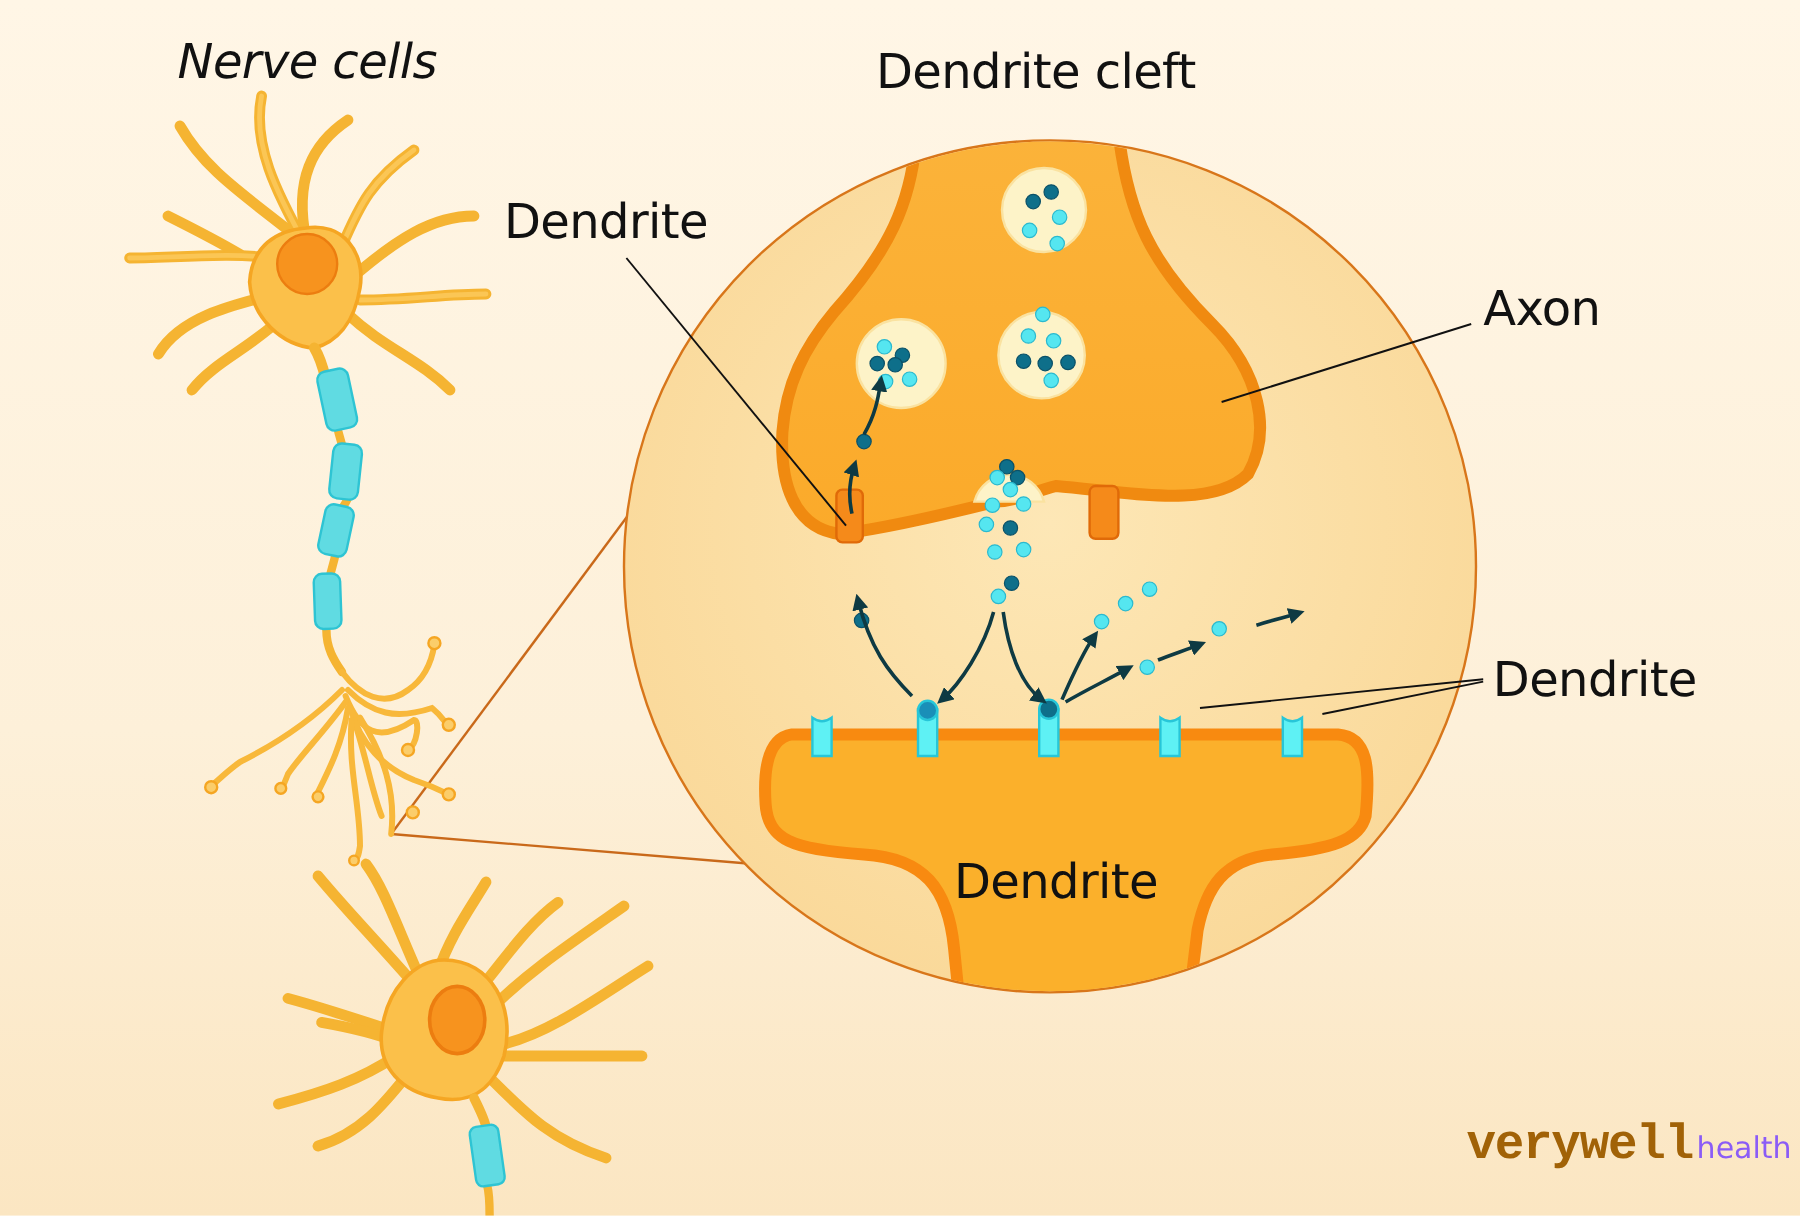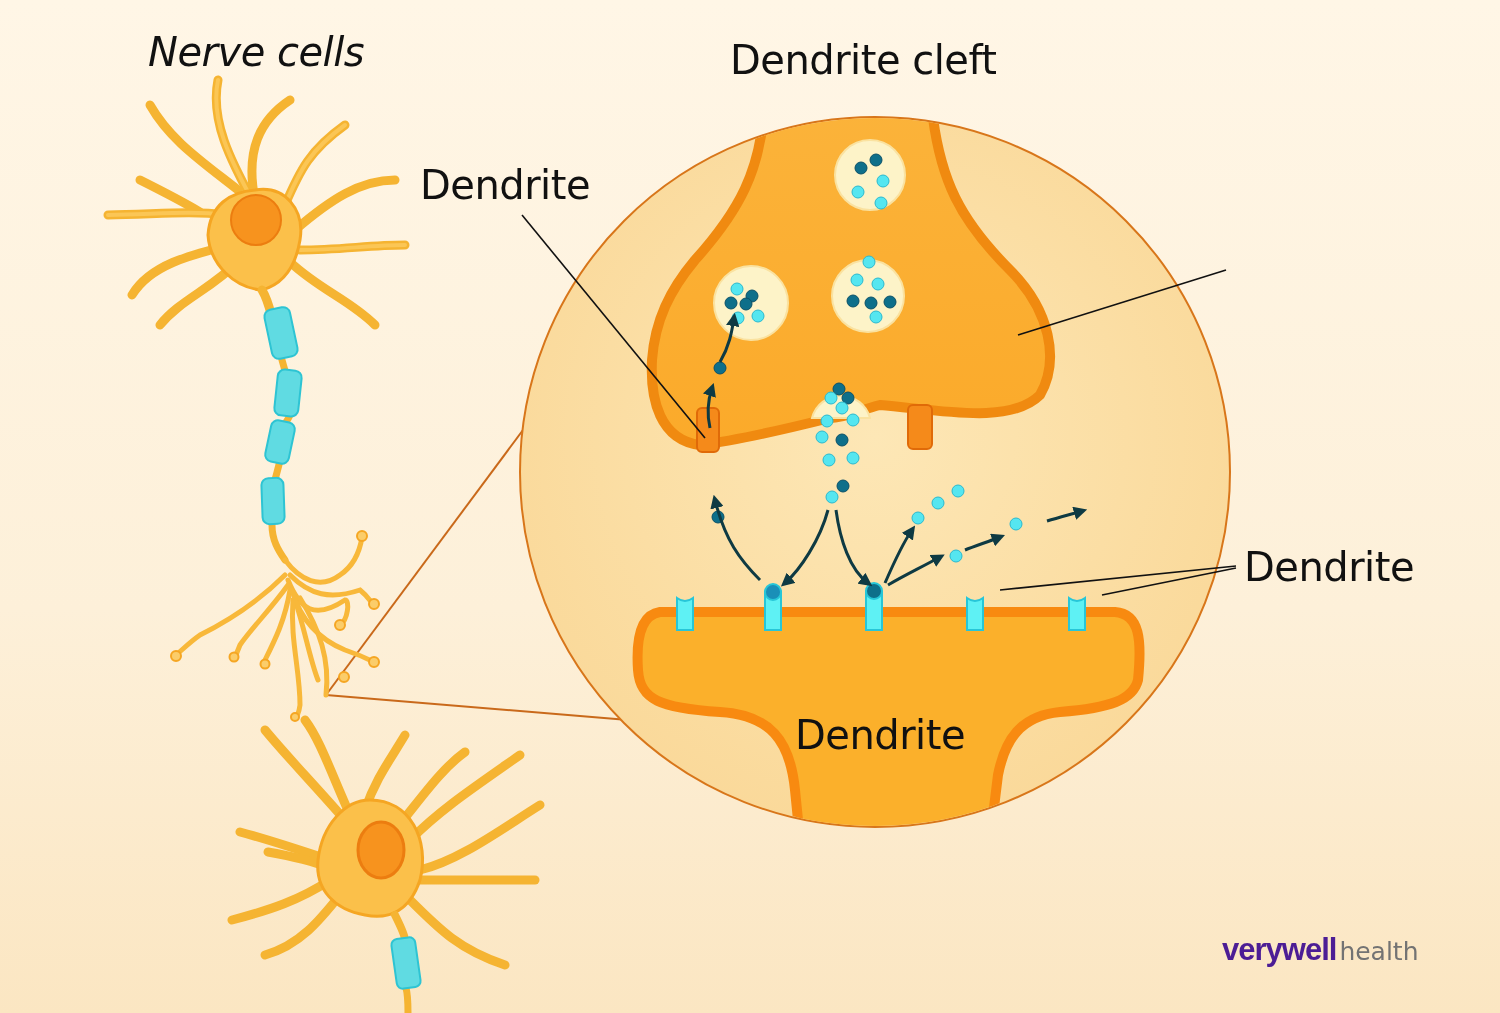--- a/index.html
+++ b/index.html
@@ -13,22 +13,22 @@
     position: absolute; color: #111; font-family: "DejaVu Sans", sans-serif;
     font-size: 40px; line-height: 1.5; white-space: nowrap; letter-spacing: -0.5px;
   }
   #lbl-nerve { left: 148px; top: 22px; font-style: italic; }
   #lbl-cleft { left: 730px; top: 30px; }
   #lbl-serotonin { left: 420px; top: 155px; }
   #lbl-axon { left: 1236px; top: 228px; }
   #lbl-receptors { left: 1244px; top: 537px; }
   #lbl-dendrite { left: 795px; top: 705px; }
   .brand { position: absolute; left: 1222px; top: 932px; white-space: nowrap; }
-  .brand-a { font-family: Liberation Sans, sans-serif; font-weight: bold; font-size: 31px; color: #4c1d95; letter-spacing: -1px; }
-  .brand-b { font-family: "DejaVu Sans", sans-serif; font-size: 25px; color: #737373; margin-left: 3px; }
+  .brand-a { font-family: Liberation Mono, monospace; font-weight: bold; font-size: 41px; color: #a16207; letter-spacing: -1px; }
+  .brand-b { font-family: "DejaVu Sans", sans-serif; font-size: 25px; color: #8b5cf6; margin-left: 3px; }
 </style>
 </head>
 <body>
 
 <svg class="scene" width="1500" height="1013" viewBox="0 0 1500 1013">
   <defs>
     <radialGradient id="zoomGrad" cx="50%" cy="45%" r="55%">
       <stop offset="0%" stop-color="#fde7b6"></stop>
       <stop offset="100%" stop-color="#fad99a"></stop>
     </radialGradient>
@@ -220,19 +220,20 @@
     <line x1="1226" y1="270" x2="1018" y2="335"></line>
     <line x1="1236" y1="566" x2="1000" y2="590"></line>
     <line x1="1236" y1="568" x2="1102" y2="595"></line>
   </g>
 </svg>
 
 <div class="label" id="lbl-nerve">Nerve cells</div>
 <div class="label" id="lbl-cleft">Dendrite cleft</div>
 <div class="label" id="lbl-serotonin">Dendrite</div>
 <div class="label" id="lbl-axon">
+  <div>Axon</div>
 </div>
 <div class="label" id="lbl-receptors">Dendrite</div>
 <div class="label" id="lbl-dendrite">Dendrite</div>
 
 <div class="brand">
   <span class="brand-a">verywell</span><span class="brand-b">health</span>
 </div>
 
 </body></html>

